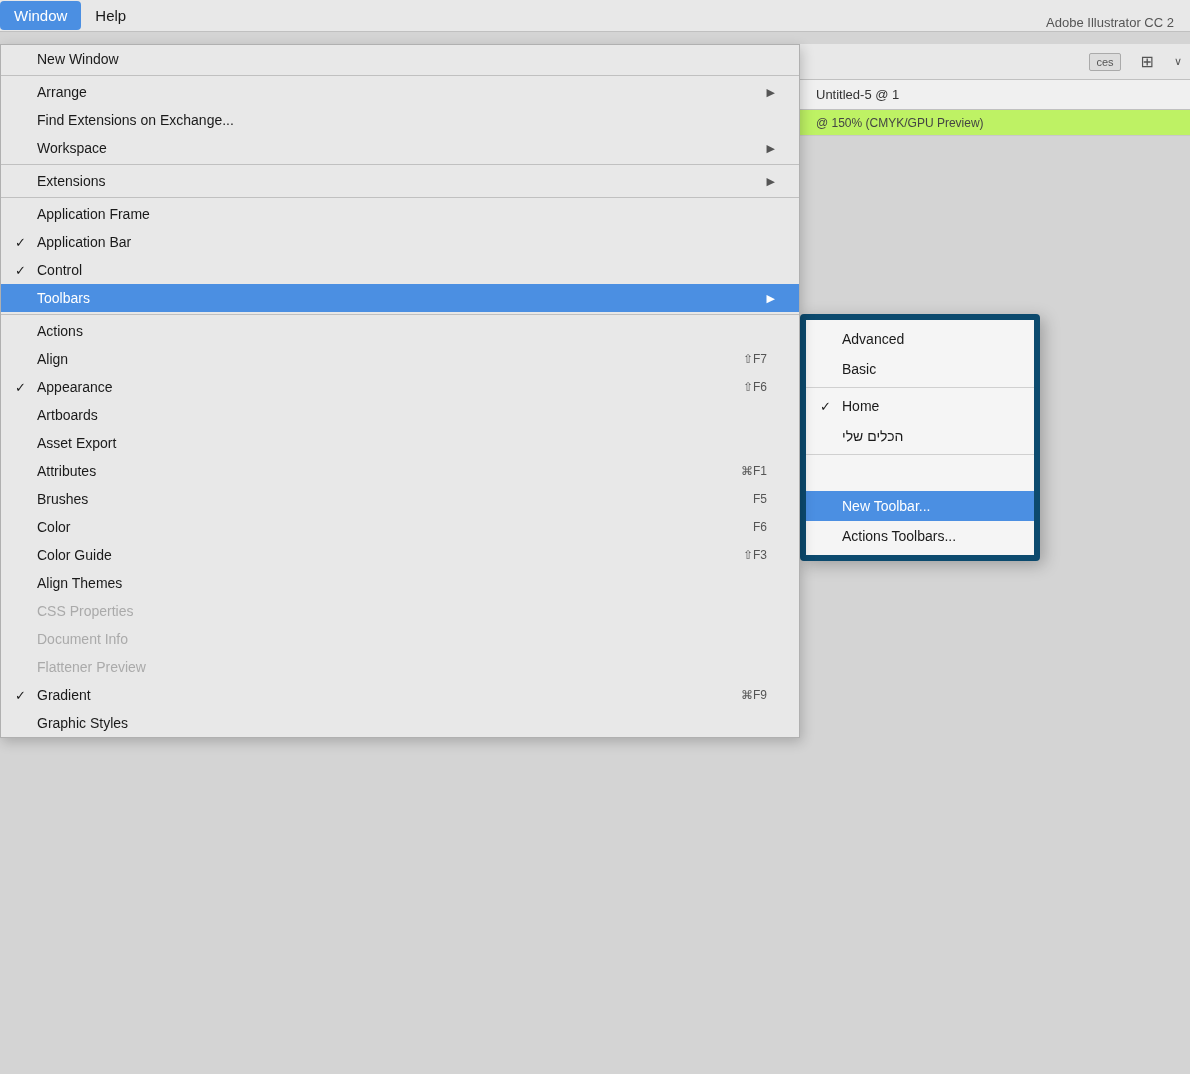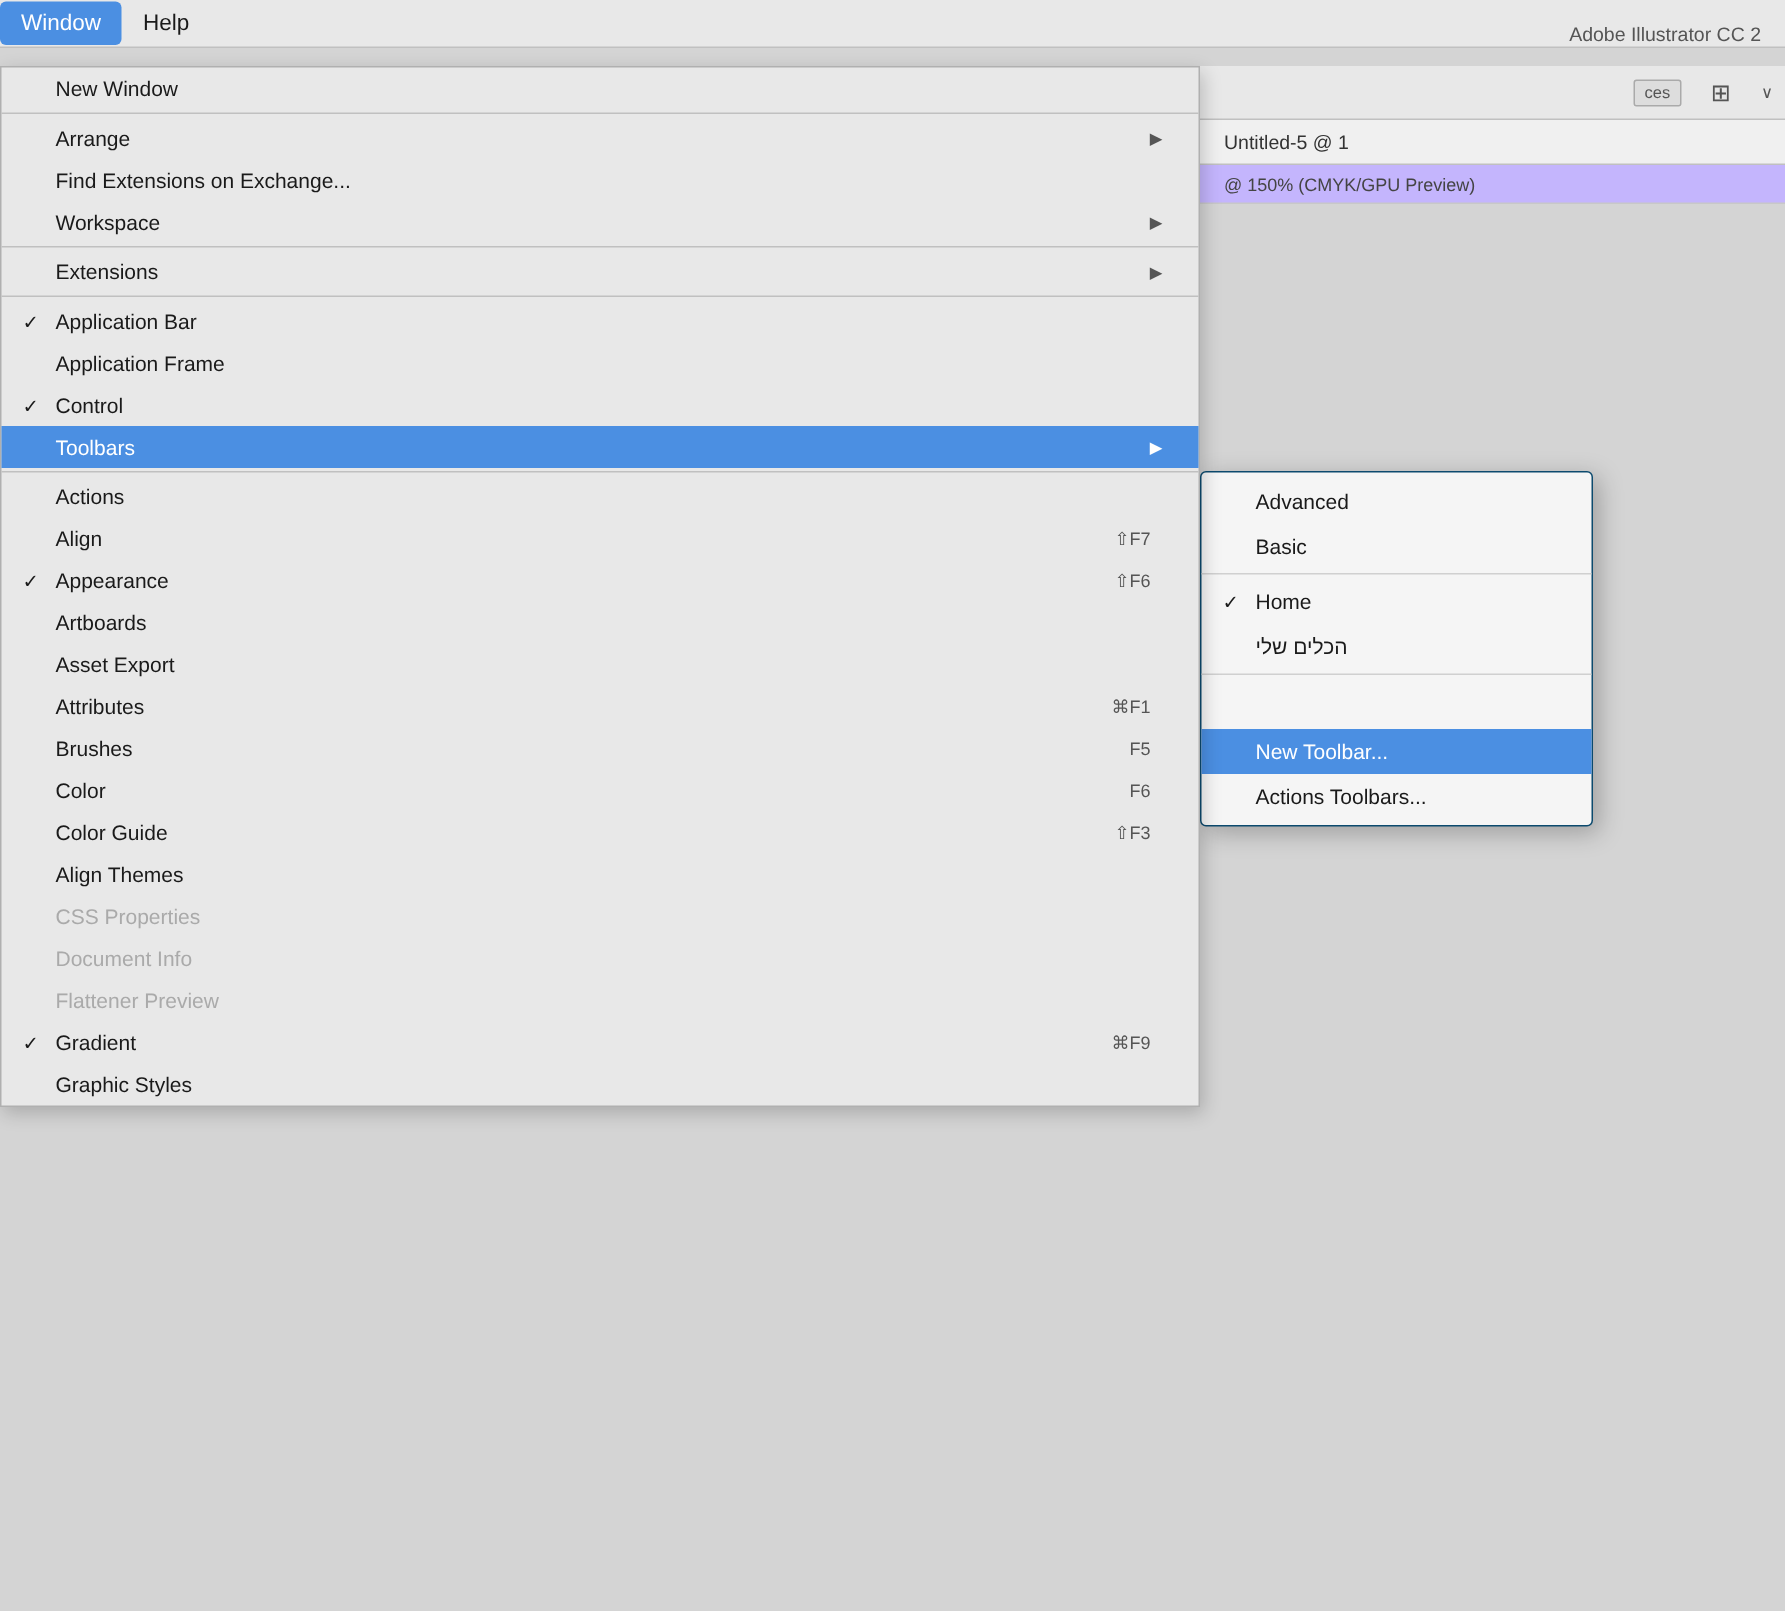--- a/index.html
+++ b/index.html
@@ -151,21 +151,21 @@
       <span style="font-size:16px;color:#555;">⊞</span>
       <span style="font-size:11px;color:#555;">∨</span>
     </span>
   </div>
 </div>
 
 <div style="position:absolute;top:80px;left:800px;right:0;height:30px;background:#f0f0f0;border-bottom:1px solid #c0c0c0;display:flex;align-items:center;padding:0 16px;font-size:13px;color:#333;">
   <span>Untitled-5 @ 1</span>
 </div>
 
-<div style="position:absolute;top:110px;left:800px;right:0;height:26px;background:#c4b5fd;border-bottom:1px solid #c8c8c8;display:flex;align-items:center;padding:0 16px;font-size:12px;color:#444;">
+<div style="position:absolute;top:110px;left:800px;right:0;height:26px;background:#bef264;border-bottom:1px solid #c8c8c8;display:flex;align-items:center;padding:0 16px;font-size:12px;color:#444;">
   <span>@ 150% (CMYK/GPU Preview)</span>
 </div>
 
 <div class="window-dropdown">
 
   <div class="menu-item" style="padding-left:36px;">
     <span>New Window</span>
   </div>
 
   <div class="menu-item separator"></div>
@@ -186,26 +186,26 @@
 
   <div class="menu-item separator"></div>
 
   <div class="menu-item">
     <span>Extensions</span>
     <span class="arrow">▶</span>
   </div>
 
   <div class="menu-item separator"></div>
 
+  <div class="menu-item">
+    <span>Application Frame</span>
+  </div>
+
   <div class="menu-item checked">
     <span>Application Bar</span>
-  </div>
-
-  <div class="menu-item">
-    <span>Application Frame</span>
   </div>
 
   <div class="menu-item checked">
     <span>Control</span>
   </div>
 
   <div class="menu-item active-highlight">
     <span>Toolbars</span>
     <span class="arrow" style="color:white;">▶</span>
   </div>
@@ -274,21 +274,21 @@
     <span>Gradient</span>
     <span class="shortcut">⌘F9</span>
   </div>
 
   <div class="menu-item">
     <span>Graphic Styles</span>
   </div>
 </div>
 
 <div style="position:absolute;top:314px;left:800px;">
-  <div style="background:#f5f5f5;border:1px solid #0c4a6e;box-shadow:4px 4px 16px rgba(0,0,0,0.25);border-radius:4px;width:262px;padding:4px 0;">
+  <div style="background:#f5f5f5;border:6px solid #0c4a6e;box-shadow:4px 4px 16px rgba(0,0,0,0.25);border-radius:4px;width:240px;padding:4px 0;">
 
     <div class="submenu-item">
       <span>Advanced</span>
     </div>
 
     <div class="submenu-item">
       <span>Basic</span>
     </div>
 
     <div class="submenu-item separator"></div>

